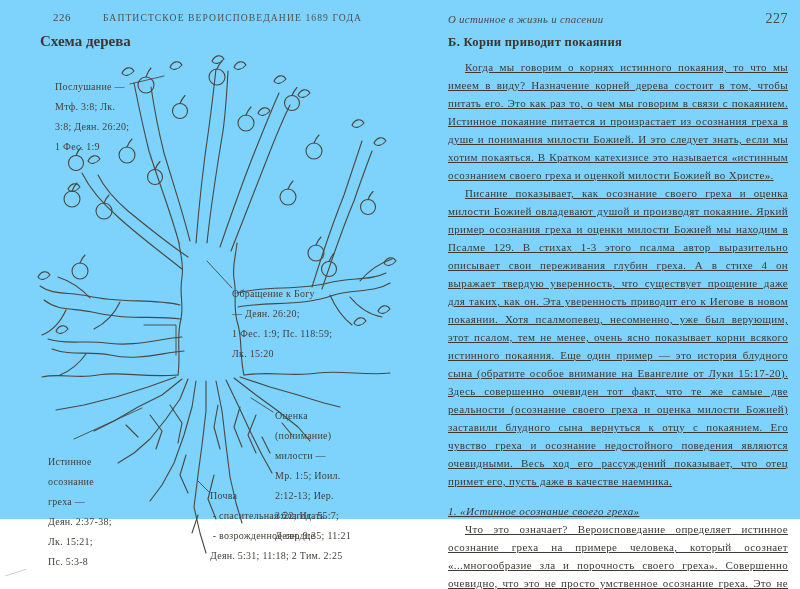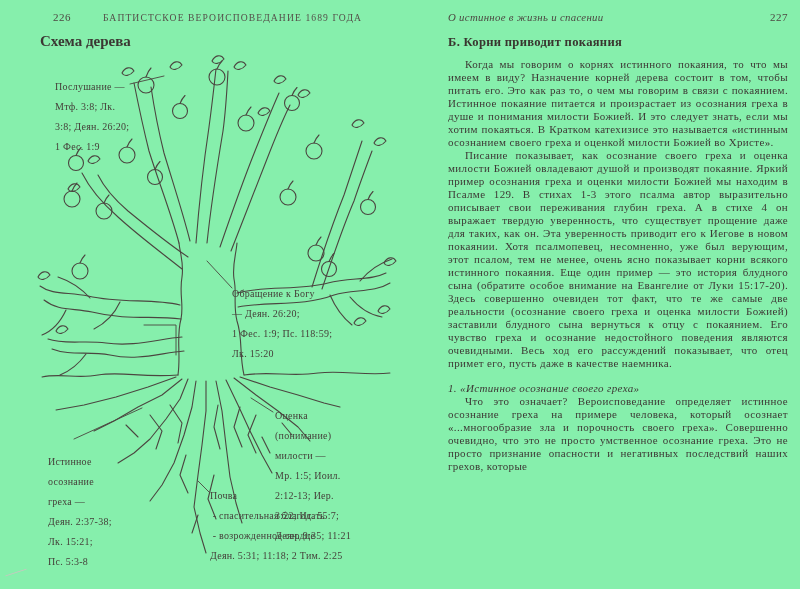--- a/index.html
+++ b/index.html
@@ -3,45 +3,45 @@
 <meta charset="utf-8">
 <style>
   html,body{margin:0;padding:0;}
   body{
     width:800px;height:589px;
     background:#ffffff;
     font-family:"Liberation Serif","DejaVu Serif",serif;
     color:#3b3733;
     overflow:hidden;
   }
-  .spread{position:relative;width:800px;height:589px;background:#86efac;}
+  .spread{position:relative;width:800px;height:519px;background:#7dd3fc;}
 
   
   .lp-num{position:absolute;left:53px;top:11px;font-size:11px;color:#4d4842;letter-spacing:.5px;}
   .lp-running{position:absolute;left:100px;top:12px;width:265px;text-align:center;
     font-size:9.6px;letter-spacing:1.1px;color:#55504a;white-space:nowrap;}
   .lp-title{position:absolute;left:40px;top:33px;width:340px;text-align:left;
     font-weight:bold;font-size:15px;color:#3b3733;}
   .diagram{position:absolute;left:30px;top:55px;width:380px;height:512px;}
   .diagram svg{position:absolute;left:0;top:0;}
   .lbl{position:absolute;font-size:10px;line-height:20px;letter-spacing:.25px;
     color:#45403a;white-space:pre-line;}
   .edge-mark{position:absolute;left:5px;top:572px;width:22px;height:1px;background:#c9c6c0;
     transform:rotate(-18deg);}
 
   
   .rp-head{position:absolute;left:448px;top:11px;width:340px;display:flex;
     justify-content:space-between;align-items:baseline;}
   .rp-running{font-style:italic;font-size:10.8px;color:#4d4842;letter-spacing:.3px;}
-  .rp-num{font-size:11px;color:#4d4842;letter-spacing:.5px;}
+  .rp-num{font-size:14px;color:#4d4842;letter-spacing:.5px;}
   .rp-heading{position:absolute;left:448px;top:35px;width:340px;
     font-weight:bold;font-size:12.6px;letter-spacing:.3px;color:#39352f;}
   .rp-body{position:absolute;left:448px;top:58px;width:340px;}
   .rp-body p{margin:0;text-indent:17px;text-align:justify;
-    font-size:11px;line-height:13px;letter-spacing:.35px;color:#3d3935;}
+    font-size:11px;line-height:18px;letter-spacing:.35px;color:#3d3935;text-decoration:underline;}
   .rp-sub{margin-top:12px !important;text-indent:0 !important;
     font-style:italic;font-size:11.3px;letter-spacing:.3px;color:#39352f;}
 </style>
 </head>
 <body>
 
 <div class="spread">
 
   <div>
     <div class="lp-num">226</div>

